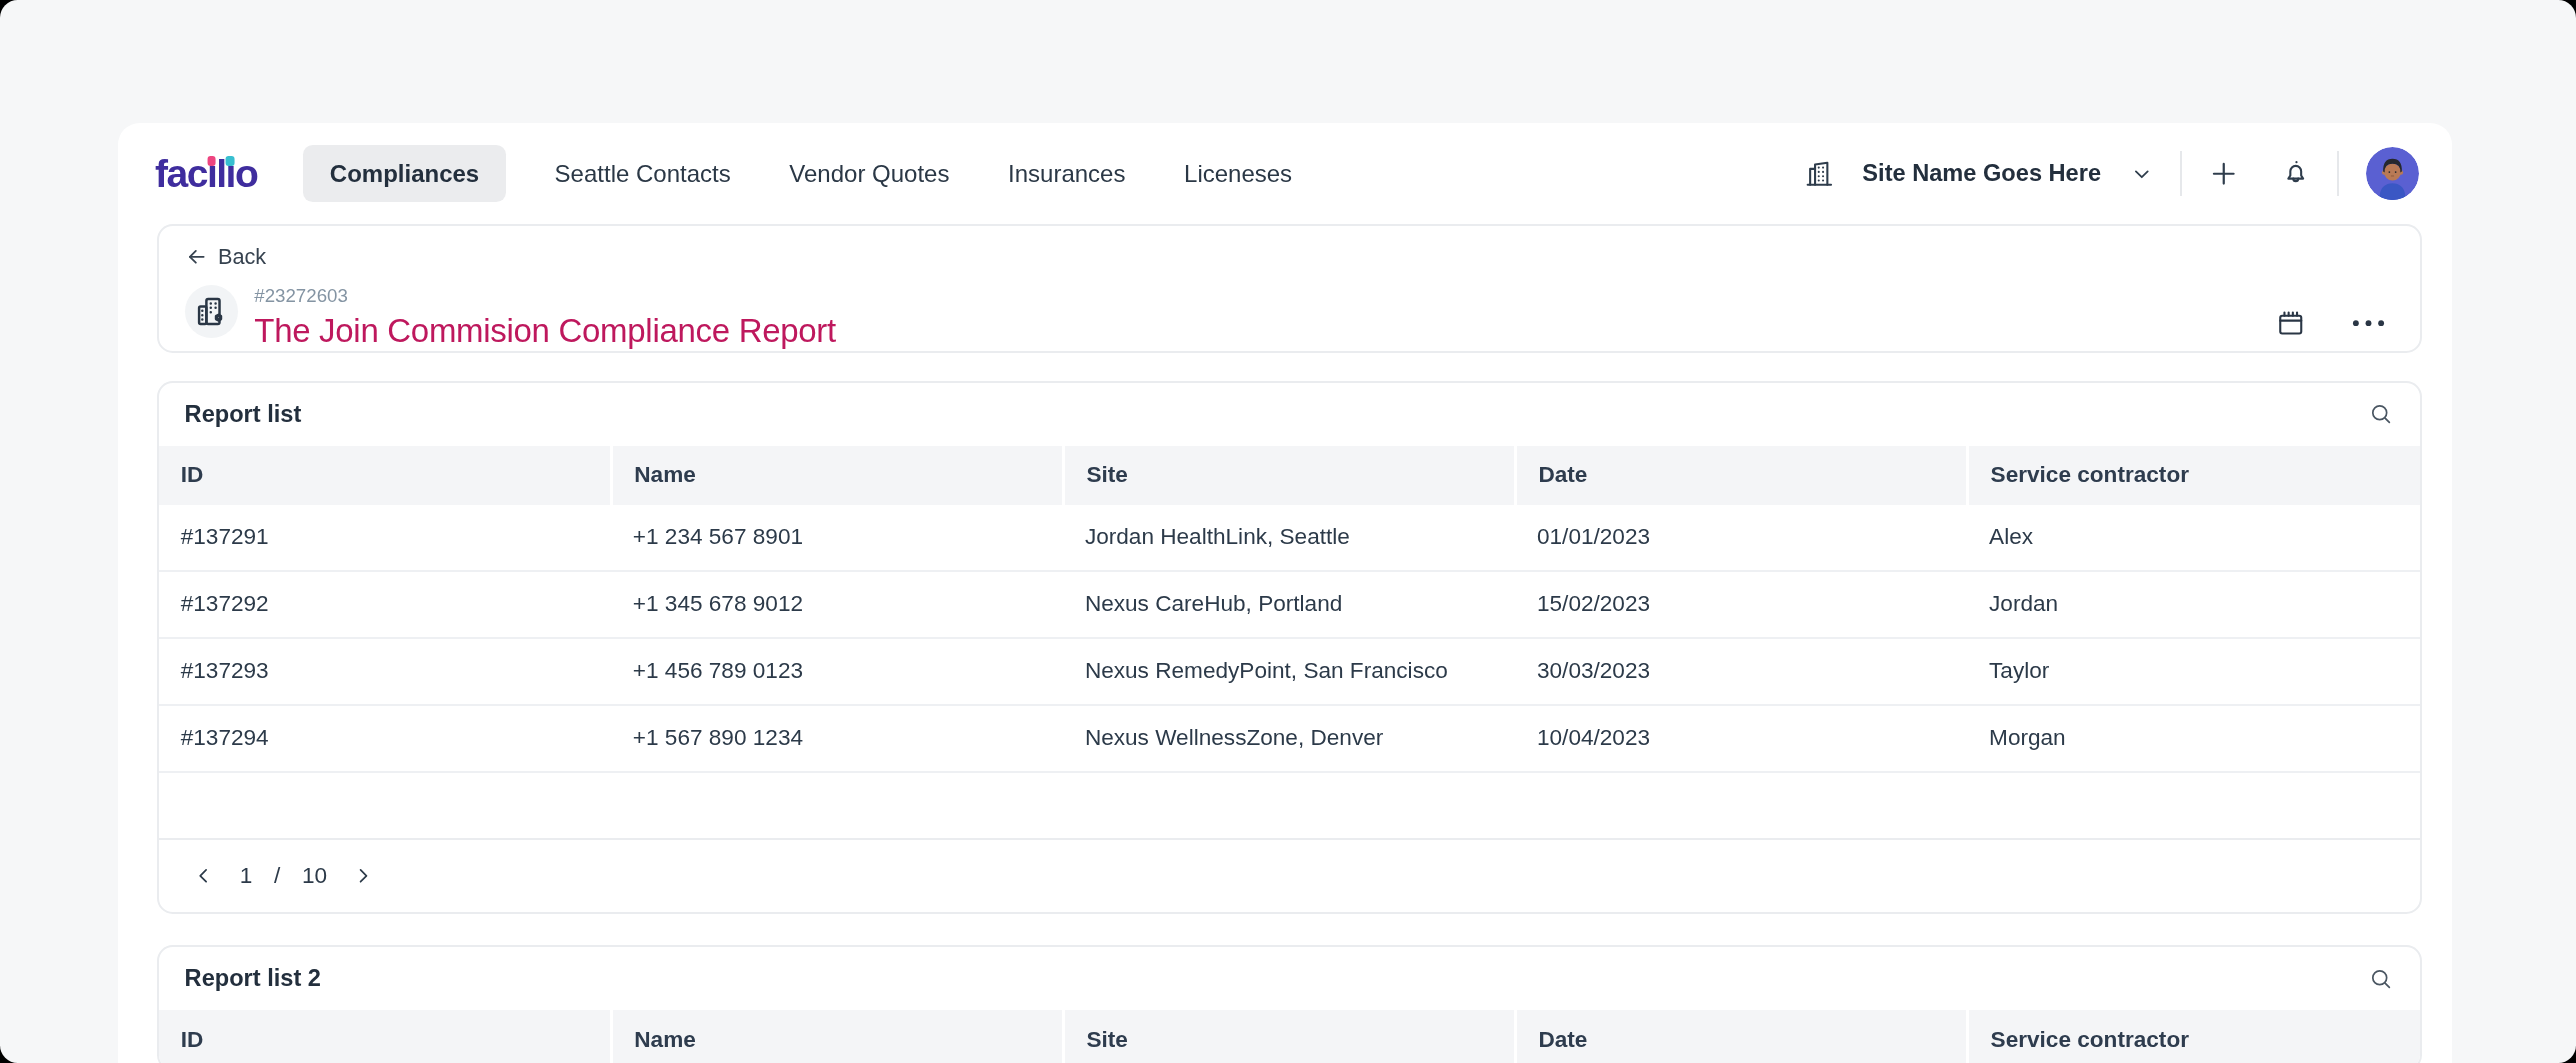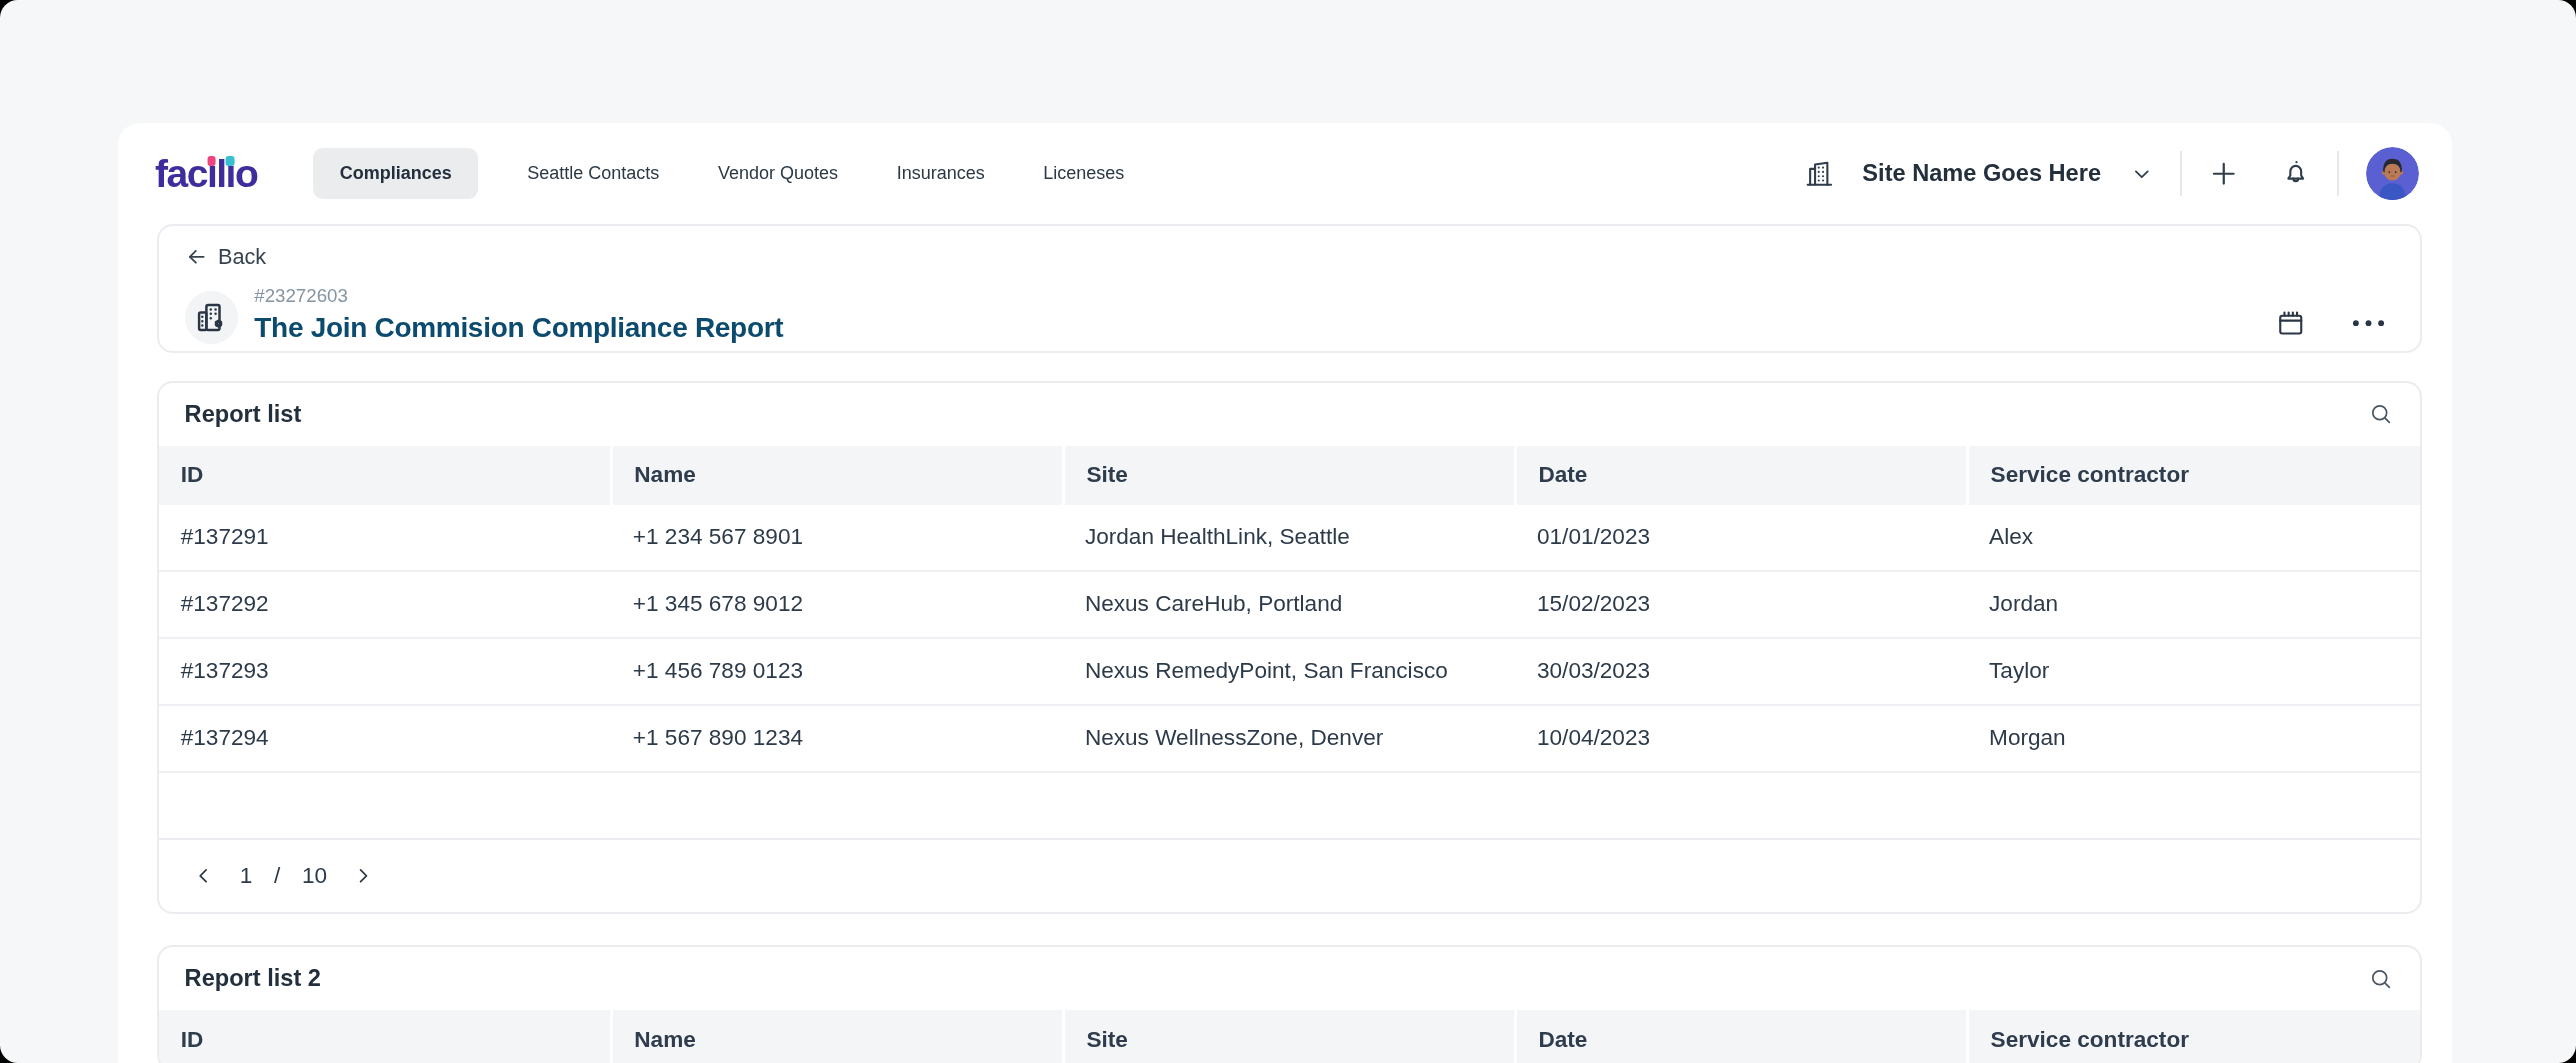--- a/index.html
+++ b/index.html
@@ -13,41 +13,41 @@
     position:absolute;left:118px;top:123px;width:2334px;height:940px;
     background:#fff;border-radius:21.7px 21.7px 0 0;
   }
   
   .topbar{height:101px;display:flex;align-items:center;padding:0 33px 0 37px;}
   .logo{font-size:39px;font-weight:700;color:#3f2d9e;letter-spacing:-1.5px;white-space:nowrap;cursor:pointer;}
   .logo .i{position:relative;display:inline-block;}
   .logo .i .dot{position:absolute;top:4.9px;left:50%;transform:translateX(-50%);width:8.9px;height:9.8px;border-radius:3px;}
   .dot-pink{background:#ee4580;}
   .dot-teal{background:#38bfd0;}
-  .nav{display:flex;align-items:center;gap:39px;margin-left:28px;font-size:18px;padding-left:28px;}
+  .nav{display:flex;align-items:center;gap:39px;margin-left:18px;font-size:24px;padding-left:28px;}
   .nav-item{color:#2b3846;padding:14.8px 9.8px;border-radius:9.8px;cursor:pointer;white-space:nowrap;}
   .nav-item.active{background:#ebecee;padding:14.8px 26.6px;font-weight:700;color:#232f3d;}
   .spacer{flex:1;}
   .site-selector{display:flex;align-items:center;gap:29px;cursor:pointer;}
   .site-selector .label{font-size:23.6px;font-weight:700;color:#232f3d;white-space:nowrap;}
   .vdiv{width:2px;height:45px;background:#e6e8eb;margin:0 26.6px;}
   .iconbtn{display:flex;align-items:center;justify-content:center;cursor:pointer;background:none;border:none;padding:0;}
   .topbar-actions{display:flex;align-items:center;gap:43px;}
   .avatar{width:53px;height:53px;border-radius:50%;overflow:hidden;cursor:pointer;}
   
   .title-card{
     position:relative;margin:0 30.5px 0 39px;height:129px;box-sizing:border-box;
     background:#fff;border:2px solid #eaecef;border-radius:15.8px;
   }
   .back-row{position:absolute;left:25.6px;top:17.7px;display:flex;align-items:center;gap:9.8px;
     font-size:21.7px;color:#36424f;cursor:pointer;}
-  .title-row{position:absolute;left:25.6px;top:59px;display:flex;align-items:flex-end;gap:16.7px;}
+  .title-row{position:absolute;left:25.6px;top:59px;display:flex;align-items:flex-start;gap:16.7px;}
   .icon-circle{width:53px;height:53px;border-radius:50%;background:#f2f4f6;display:flex;align-items:center;justify-content:center;}
   .report-id{font-size:18.7px;color:#8494a3;margin-bottom:4.9px;}
-  .report-title{font-size:28px;font-weight:700;color:#0c4a6e;letter-spacing:-0.3px;}
+  .report-title{font-size:33px;font-weight:400;color:#be185d;letter-spacing:-0.3px;}
   .title-actions{position:absolute;right:35px;top:97px;transform:translateY(-50%);display:flex;align-items:center;gap:45px;}
   
   .table-card{
     margin:27.6px 30.5px 0 39px;background:#fff;border:2px solid #eaecef;border-radius:15.8px;
     overflow:hidden;box-sizing:border-box;
   }
   .table-card.second{margin-top:31.5px;}
   .card-head{height:63px;display:flex;align-items:center;justify-content:space-between;padding:0 25.6px;gap:11px;}
   .card-title{font-size:23.6px;font-weight:700;color:#232f3d;}
   table{width:100%;border-collapse:collapse;table-layout:fixed;}

